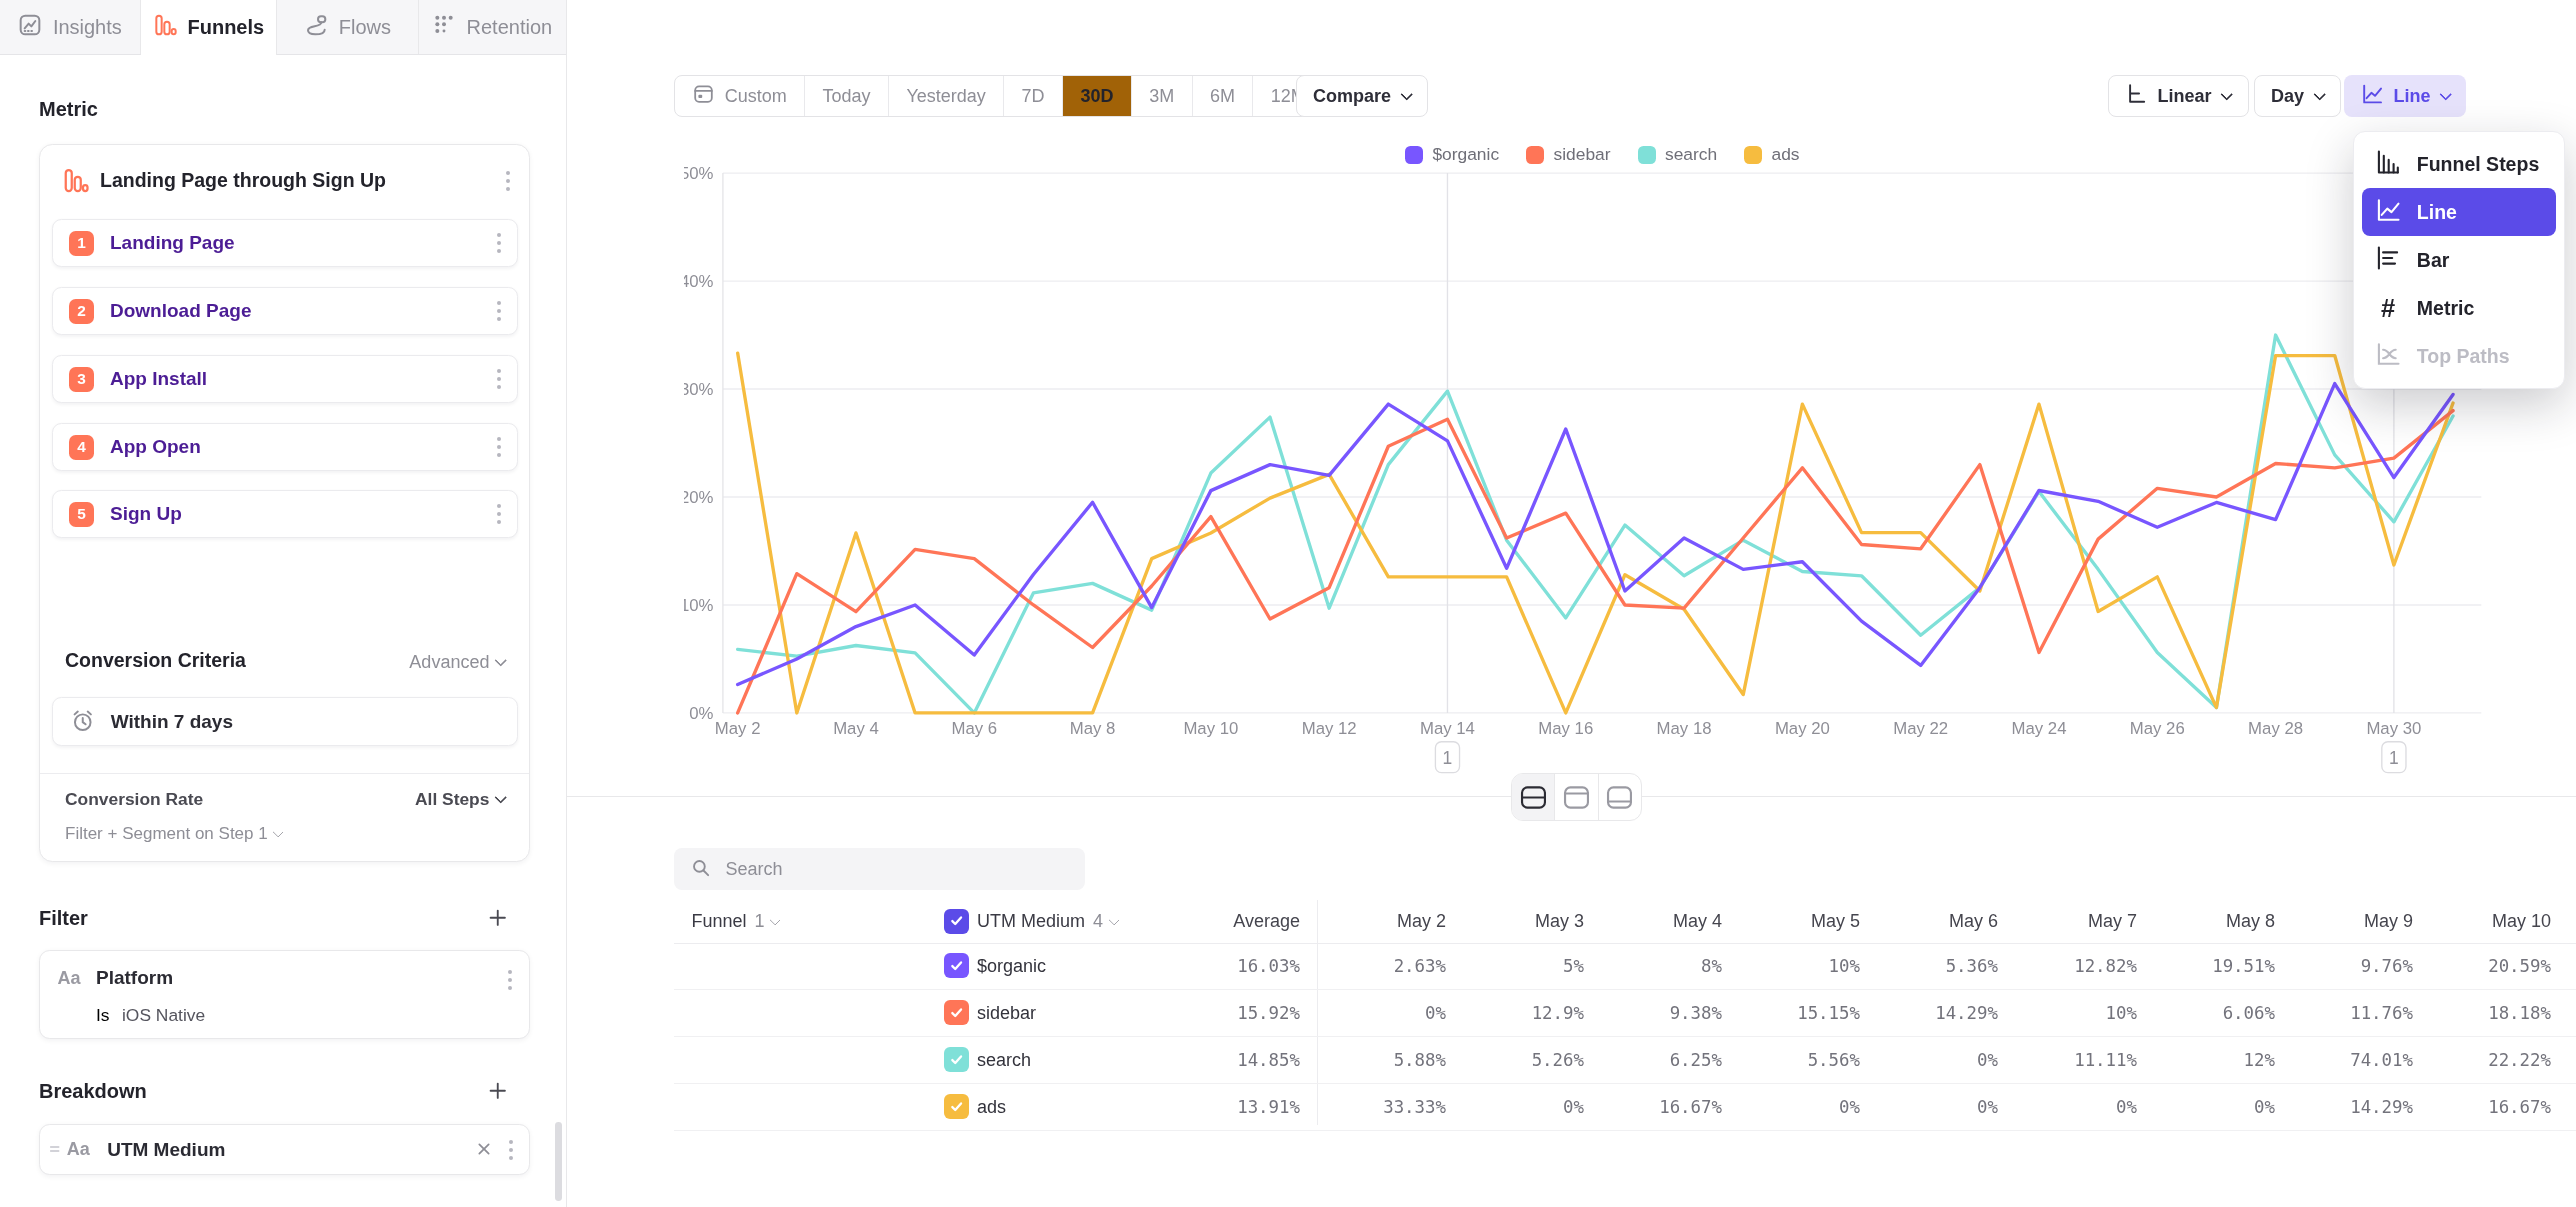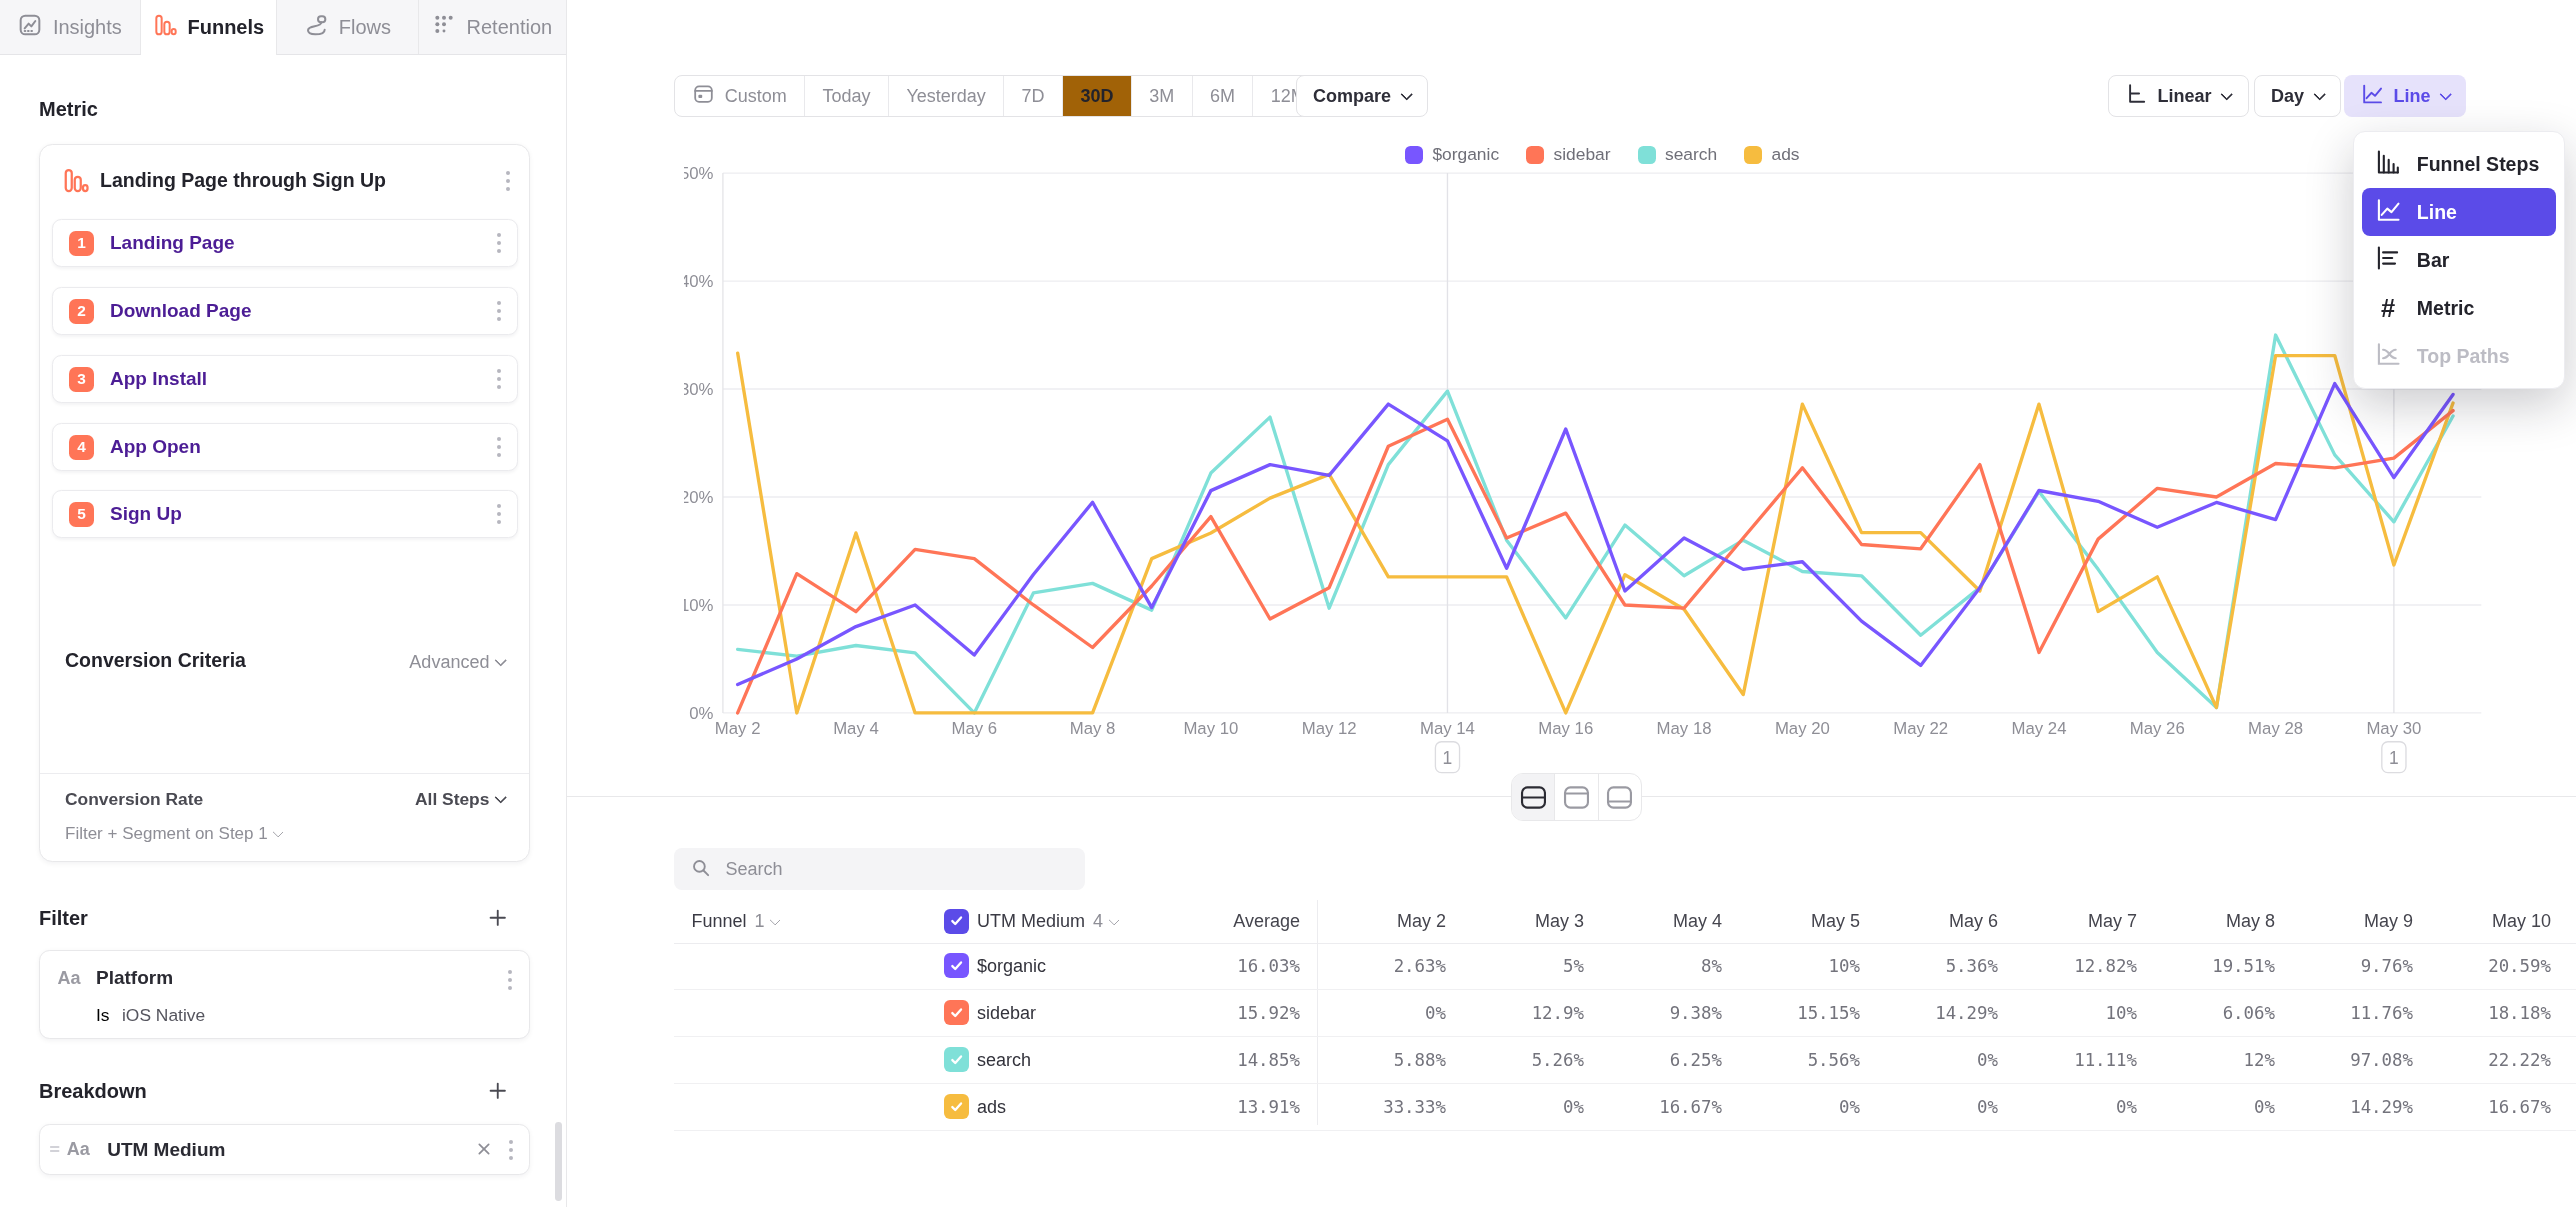--- a/index.html
+++ b/index.html
@@ -211,20 +211,30 @@
         </div>
       </div>
 
 
     <div style="position:absolute;left:25px;top:504px;font-size:19.5px;font-weight:700;color:#23232b">Conversion Criteria</div>
     <div style="position:absolute;right:23.5px;top:507px;font-size:18px;color:#8e8e96;display:flex;align-items:center">
       <span>Advanced</span>
         <span class="chev"></span>
     </div>
 
+    <div class="steprow" style="top:552px;height:49px">
+      <span style="margin-left:17.4px">
+        <svg width="25.5" height="25.5" viewBox="0 0 36 36" fill="none" stroke="#8e8e96" stroke-width="2.8" stroke-linecap="round">
+            <circle cx="18" cy="20" r="11"></circle>
+            <path d="M18 14v6l4 3"></path>
+            <path d="M6.5 9l4.5-4M29.5 9L25 5"></path>
+          </svg>
+      </span>
+      <span style="margin-left:14.8px;font-size:19px;font-weight:600;color:#2b2b33">Within 7 days</span>
+    </div>
 
     <div style="position:absolute;left:0;top:628px;width:100%;height:1.3px;background:#ececef"></div>
 
     <div style="position:absolute;left:25px;top:644px;font-size:17.4px;font-weight:600;color:#4a4a52">Conversion Rate</div>
     <div style="position:absolute;right:23.5px;top:644px;font-size:17.4px;font-weight:600;color:#4a4a52;display:flex;align-items:center">
       <span>All Steps</span>
         <span class="chev"></span>
     </div>
     <div style="position:absolute;left:25px;top:679px;font-size:17px;color:#8e8e96;display:flex;align-items:center">
       <span>Filter + Segment on Step 1</span>
@@ -511,21 +521,21 @@
         </div>
         <div class="rowlabel">search</div>
         <div class="num" style="left: 499px; width: 127px;">14.85%</div>
         <div class="num" style="left: 645px; width: 127px;">5.88%</div>
         <div class="num" style="left: 783px; width: 127px;">5.26%</div>
         <div class="num" style="left: 921px; width: 127px;">6.25%</div>
         <div class="num" style="left: 1059px; width: 127px;">5.56%</div>
         <div class="num" style="left: 1197px; width: 127px;">0%</div>
         <div class="num" style="left: 1336px; width: 127px;">11.11%</div>
         <div class="num" style="left: 1474px; width: 127px;">12%</div>
-        <div class="num" style="left: 1612px; width: 127px;">97.08%</div>
+        <div class="num" style="left: 1612px; width: 127px;">74.01%</div>
         <div class="num" style="left: 1750px; width: 127px;">22.22%</div>
       </div>
       <div class="trow">
         <div class="checkbox" style="background: rgb(246, 188, 63);">
           <svg width="17.4" height="17.4" viewBox="0 0 24 24">
             <path d="M6 12.5l4 4 8-9" fill="none" stroke="#fff" stroke-width="3.2" stroke-linecap="round" stroke-linejoin="round"></path>
           </svg>
         </div>
         <div class="rowlabel">ads</div>
         <div class="num" style="left: 499px; width: 127px;">13.91%</div>

